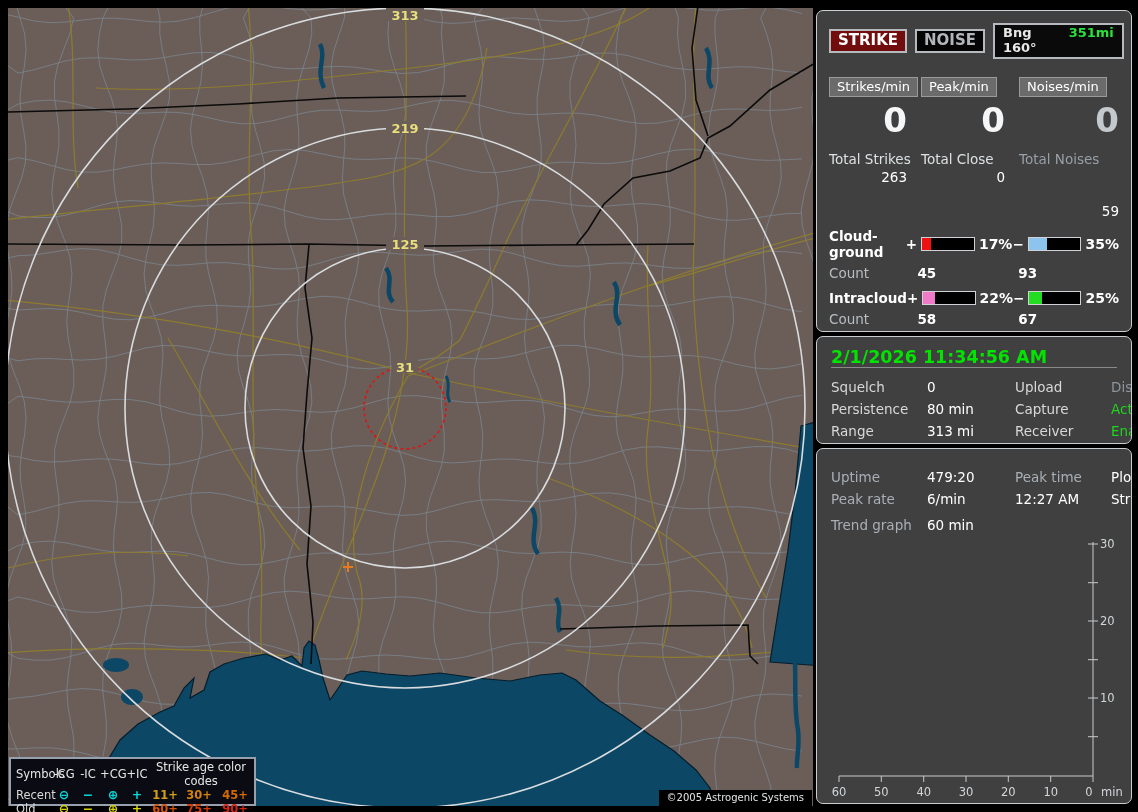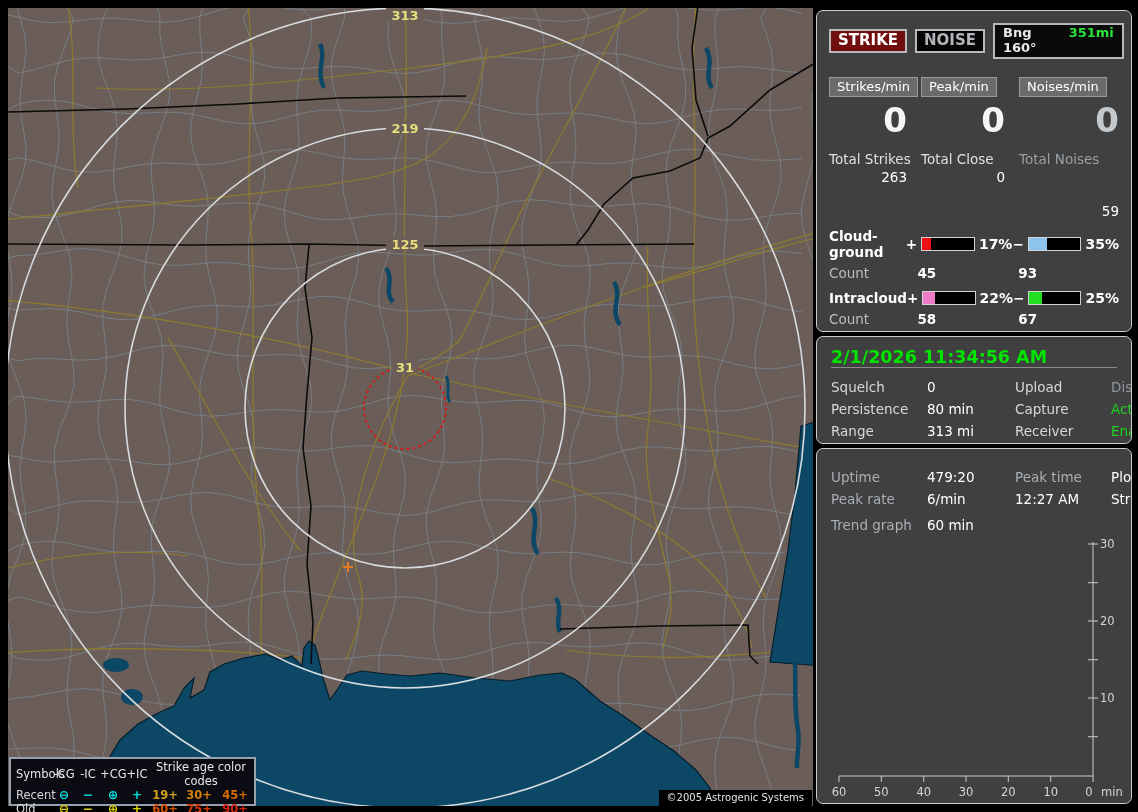--- a/index.html
+++ b/index.html
@@ -165,21 +165,21 @@
       <span class="lcell lhead">+CG</span>
       <span class="lcell lhead">+IC</span>
       <span class="agehead">Strike age color codes</span>
     </div>
     <div class="lrow">
       <span class="lcell lname">Recent</span>
       <span class="lcell glyph" style="color: rgb(0, 220, 220);">⊖</span>
       <span class="lcell glyph" style="color: rgb(0, 220, 220);">−</span>
       <span class="lcell glyph" style="color: rgb(0, 220, 220);">⊕</span>
       <span class="lcell glyph" style="color: rgb(0, 220, 220);">+</span>
-      <span class="lcell age" style="color: rgb(212, 160, 23);">19+</span>
+      <span class="lcell age" style="color: rgb(212, 160, 23);">11+</span>
       <span class="lcell age" style="color: rgb(212, 130, 10);">30+</span>
       <span class="lcell age" style="color: rgb(212, 106, 0);">45+</span>
     </div>
     <div class="lrow">
       <span class="lcell lname">Old</span>
       <span class="lcell glyph" style="color: rgb(220, 216, 0);">⊖</span>
       <span class="lcell glyph" style="color: rgb(220, 216, 0);">−</span>
       <span class="lcell glyph" style="color: rgb(220, 216, 0);">⊕</span>
       <span class="lcell glyph" style="color: rgb(220, 216, 0);">+</span>
       <span class="lcell age" style="color: rgb(212, 82, 0);">60+</span>

